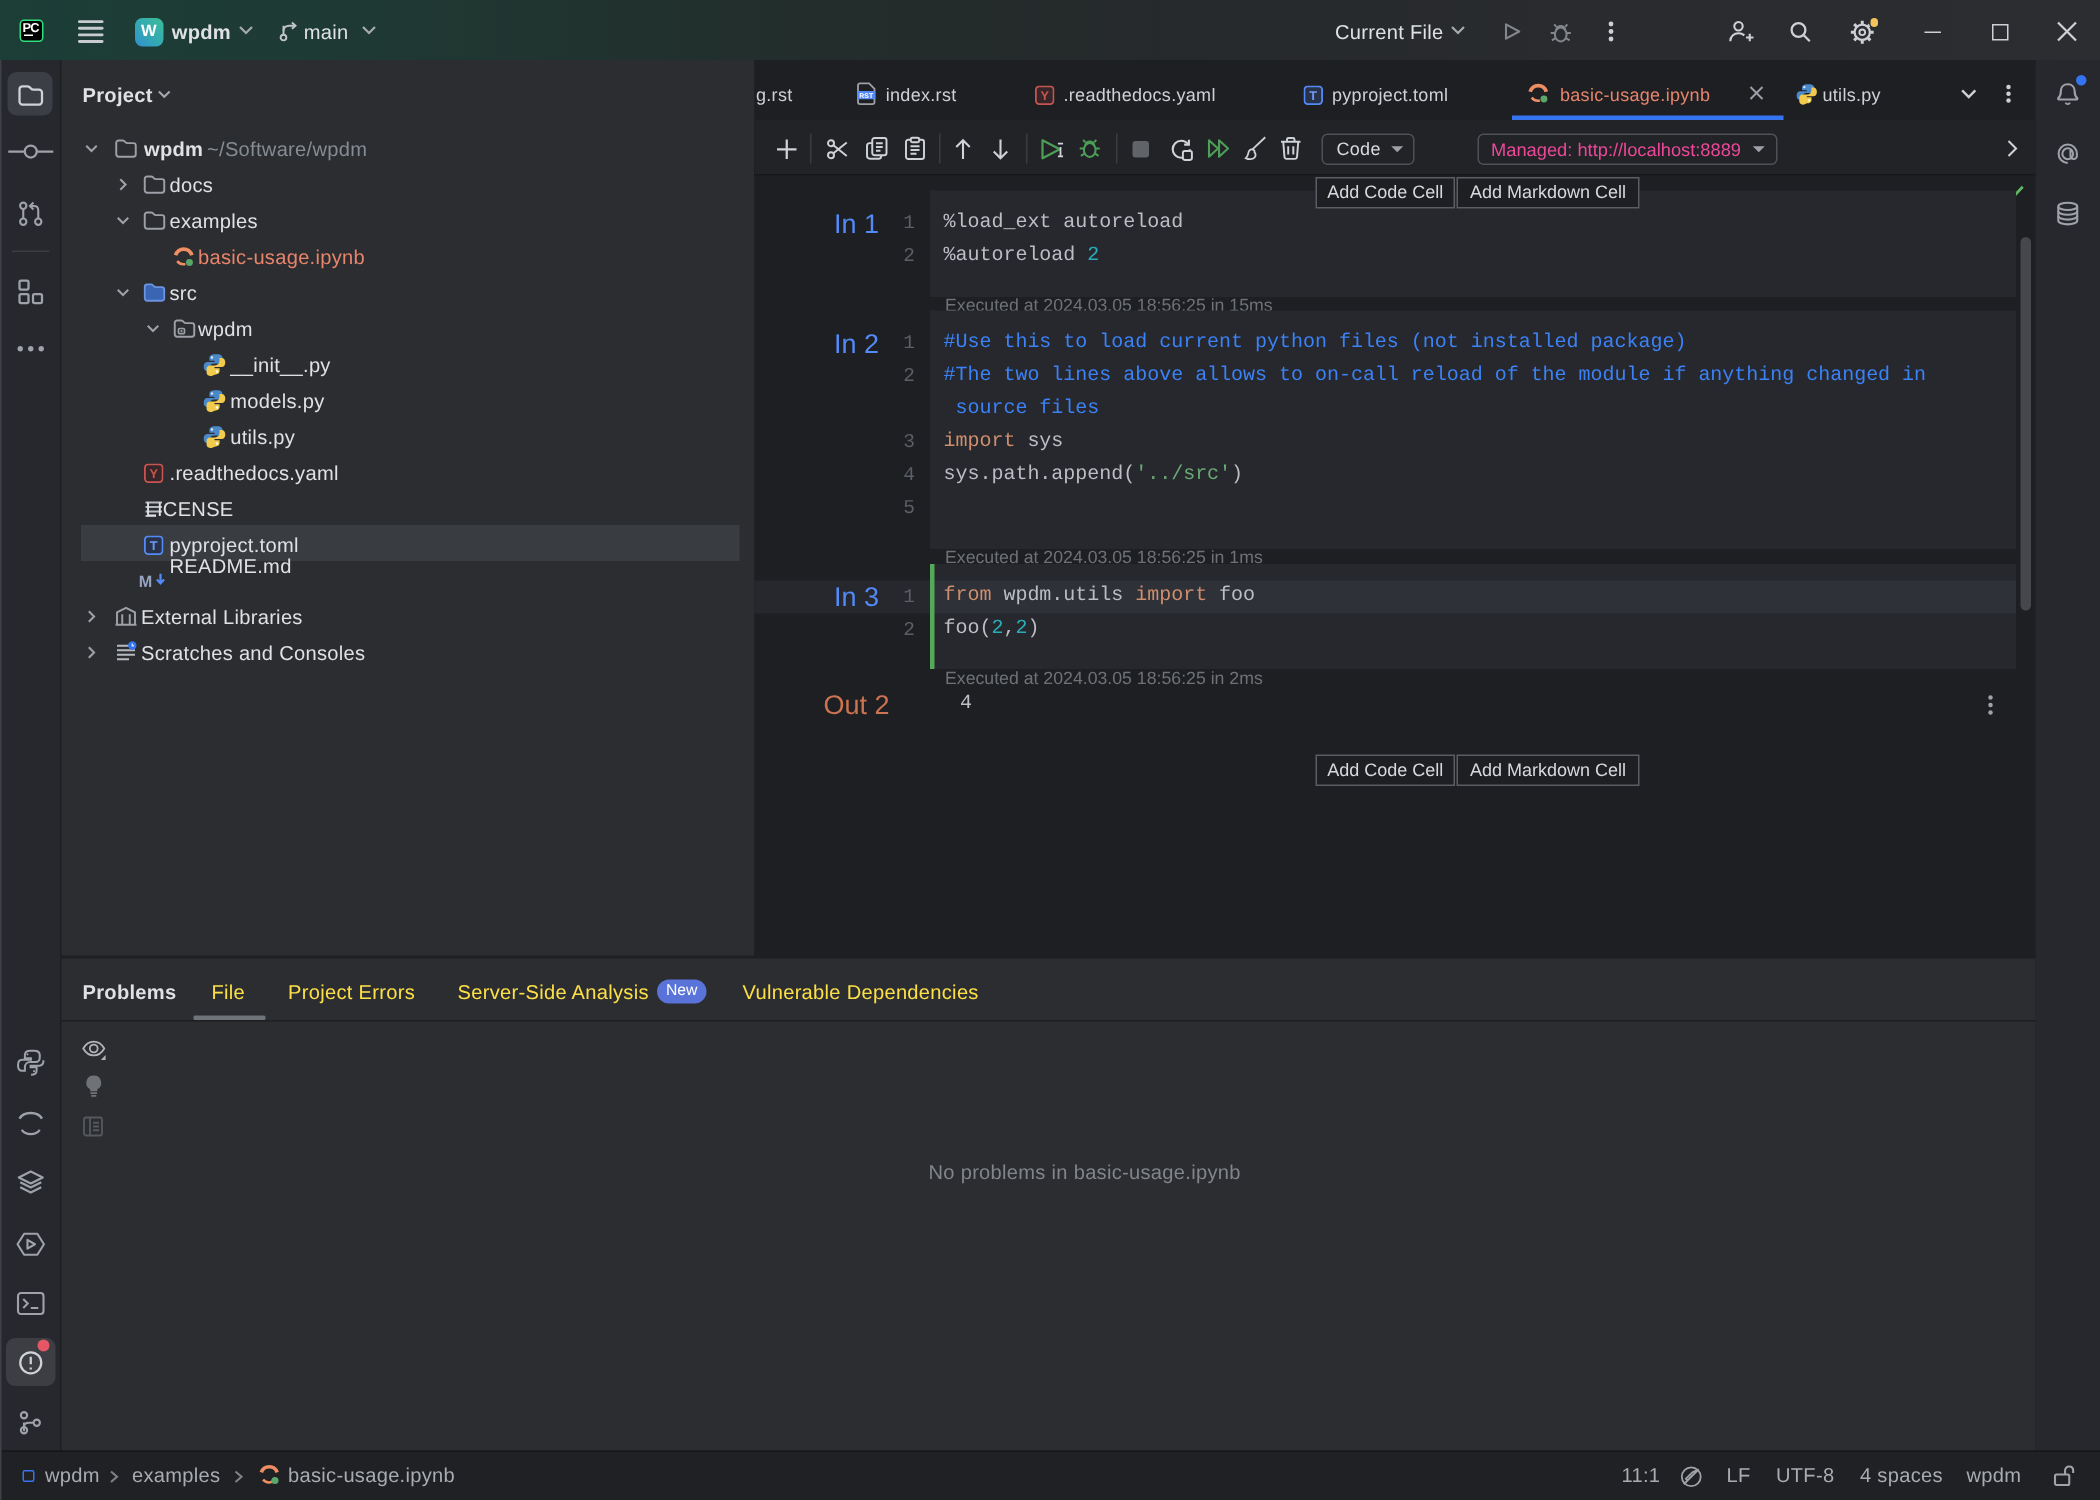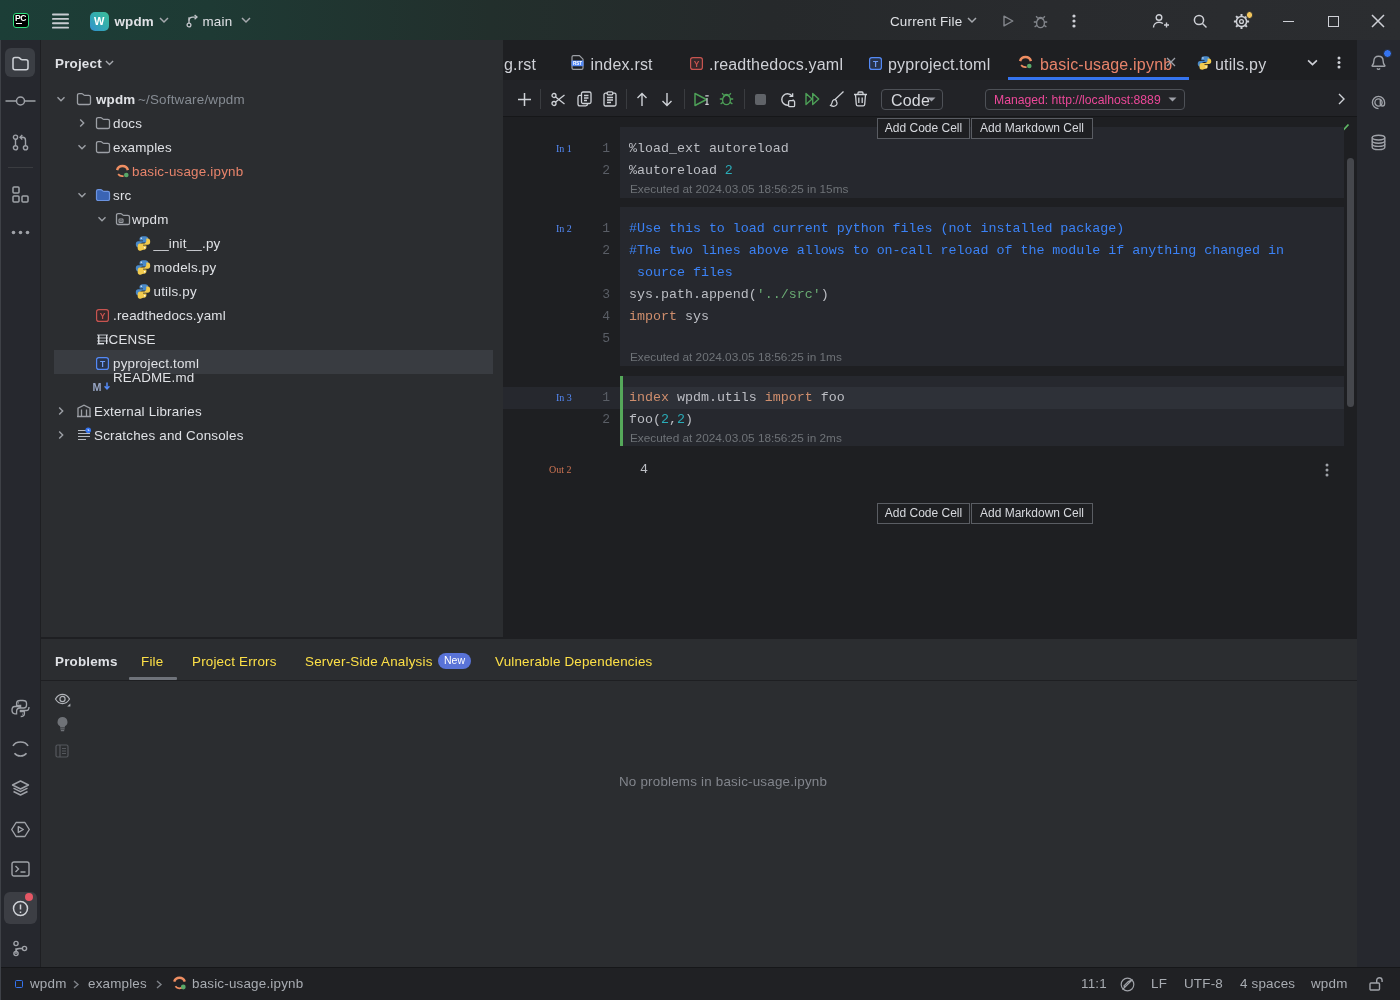--- a/index.html
+++ b/index.html
@@ -14,25 +14,25 @@
 #rstrip{left:1357px;top:40px;width:43px;height:927px;background:#26282e}
 #ledge{left:0;top:40px;width:1px;height:960px;background:#3e4147}
 
 #project{left:41px;top:40px;width:462px;height:597px;background:#2b2d30}
 #editor{left:503px;top:40px;width:854px;height:597px;background:#1e1f22}
 #problems{left:41px;top:639px;width:1316px;height:328px;background:#2b2d30}
 #statusbar{left:0;top:967px;width:1400px;height:33px;background:#202124;border-top:1px solid #161719}
 
 #tabbar{left:0;top:0;width:854px;height:40px}
 #ntoolbar{left:0;top:40px;width:854px;height:37px;background:#222327;border-bottom:1px solid #161719}
-.tabtxt{position:absolute;font-size:16px;letter-spacing:0.2px;color:#cfd1d7;white-space:pre}
+.tabtxt{position:absolute;font-size:12px;letter-spacing:0.2px;color:#cfd1d7;white-space:pre}
 .cell{position:absolute;left:117px;width:724px;background:#26282e;padding:11px 0 2px 0}
 .cl{height:22px;line-height:22px;font-family:"Liberation Mono",monospace;font-size:13.34px;white-space:pre;padding-left:9px;color:#bcbec4;letter-spacing:-0.01px}
-.exec{height:13px;line-height:13px;font-size:11.8px;color:#6e7277;padding-left:10px;margin-top:1px;white-space:pre}
-.gut{position:absolute;font-family:Liberation Serif, serif;font-size:10px;color:#548af7;line-height:22px;white-space:pre}
+.exec{height:13px;line-height:13px;font-size:11.8px;color:#6e7277;padding-left:10px;margin-top:15px;white-space:pre}
+.gut{position:absolute;font-family:Liberation Sans, sans-serif;font-size:18px;color:#548af7;line-height:22px;white-space:pre}
 .lnum{position:absolute;width:30px;text-align:right;font-family:"Liberation Mono",monospace;font-size:13px;color:#5a5e66;line-height:22px;white-space:pre}
 .kw{color:#cf8e6d}.cm{color:#3b82f6}.st{color:#6aab73}.nm{color:#2aacb8}
 .addbtn{position:absolute;height:21px;border:1px solid #5a5d63;background:#1e1f22;color:#d7d9de;font-size:12px;text-align:center;line-height:19px;z-index:6}
 
 .ptab{position:absolute;font-size:13.4px;letter-spacing:0.2px;color:#fde047;white-space:pre}
 
 .sttxt{position:absolute;font-size:13.4px;letter-spacing:0.2px;color:#a8acb2;white-space:pre}
 </style></head>
 <body>
 <div class="abs" id="titlebar">
@@ -438,30 +438,30 @@
    <div class="cl">%load_ext autoreload</div>
    <div class="cl">%autoreload <span class="nm">2</span></div>
    <div class="exec">Executed at 2024.03.05 18:56:25 in 15ms</div>
  </div>
  <div class="gut" style="left:53px;top:98px">In 1</div>
  <div class="lnum" style="left:77px;top:98px">1<br>2</div>
  <div class="cell" style="top:167px;height:159px">
    <div class="cl cm">#Use this to load current python files (not installed package)</div>
    <div class="cl cm">#The two lines above allows to on-call reload of the module if anything changed in</div>
    <div class="cl cm"> source files</div>
+   <div class="cl"><span class="kw">import</span> sys</div>
    <div class="cl">sys.path.append(<span class="st">'../src'</span>)</div>
-   <div class="cl"><span class="kw">import</span> sys</div>
    <div class="cl"> </div>
    <div class="exec">Executed at 2024.03.05 18:56:25 in 1ms</div>
  </div>
  <div class="gut" style="left:53px;top:178px">In 2</div>
  <div class="lnum" style="left:77px;top:178px">1<br>2<br><br>3<br>4<br>5</div>
  <div class="cell" style="top:336px;height:70px">
    <div class="abs" style="left:0;top:0;width:3px;height:70px;background:#55a85a"></div>
-   <div class="cl" style="background:#2e3138"><span class="kw">index</span> wpdm.utils <span class="kw">import</span> foo</div>
+   <div class="cl" style="background:#2e3138"><span class="kw">from</span> wpdm.utils <span class="kw">import</span> foo</div>
    <div class="cl">foo(<span class="nm">2</span>,<span class="nm">2</span>)</div>
    <div class="exec">Executed at 2024.03.05 18:56:25 in 2ms</div>
  </div>
  <div class="gut" style="left:53px;top:347px">In 3</div>
  <div class="lnum" style="left:77px;top:347px">1<br>2</div>
  <div class="gut" style="left:46px;top:419px;color:#cc7352">Out 2</div>
  <div class="cl abs" style="left:128px;top:419px">4</div>
  <svg style="left:822px;top:423px" width="4" height="14" viewBox="0 0 4 14">
       <g fill="#9fa2a8">
         <circle cx="2" cy="2" r="1.5"></circle>

